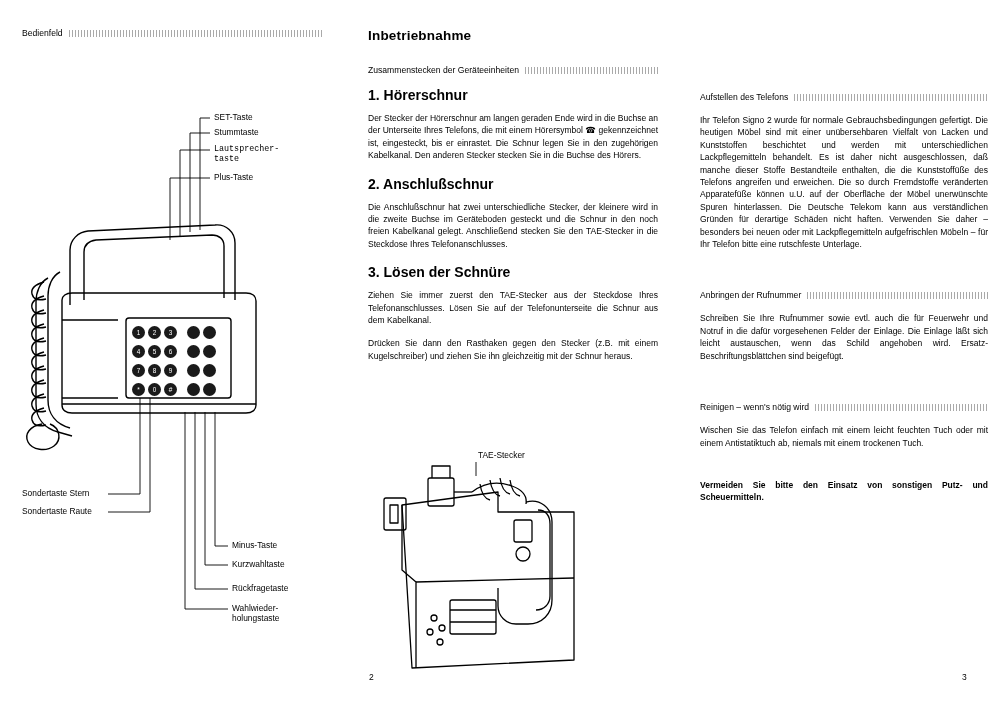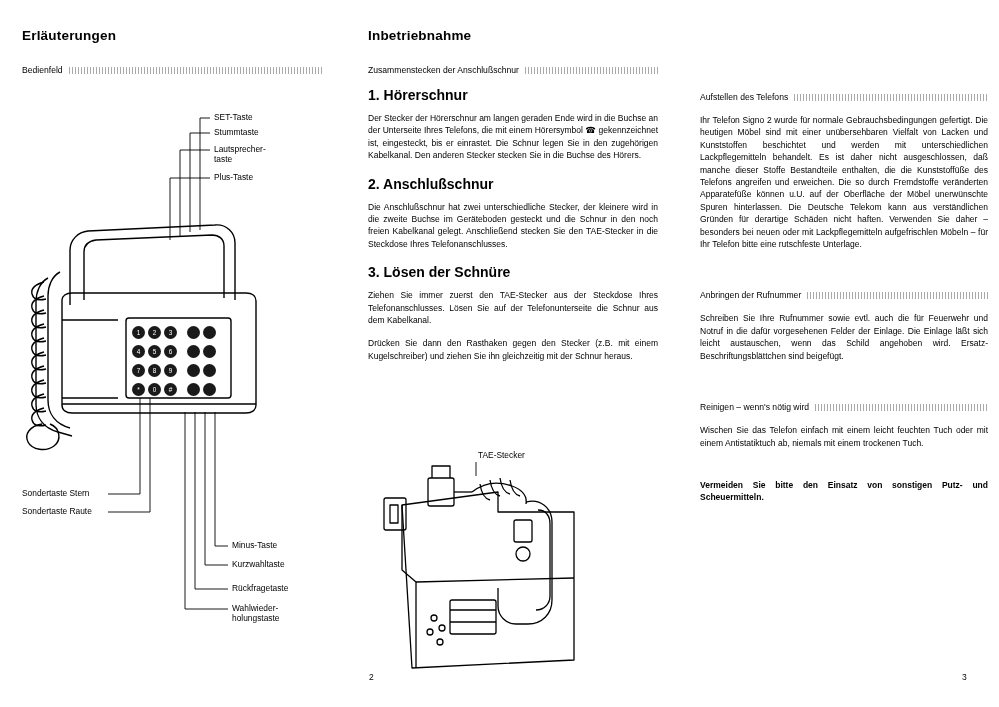--- a/index.html
+++ b/index.html
@@ -125,21 +125,20 @@
     font-family: "Liberation Sans", sans-serif;
   }
   .key.blank { color: transparent; }
 </style>
 </head>
 <body>
 
 <div class="page">
 
   <div class="col col-left">
-    <h1 class="col-title">Erläuterungen</h1>
     <div class="sec-head">
       <span class="lbl">Bedienfeld</span>
       <span class="rule"></span>
     </div>
   </div>
 
   <div class="diagram">
     <svg width="330" height="660" viewBox="0 0 330 660">
       <g fill="none" stroke="#000" stroke-width="1.4" stroke-linejoin="round">
 
@@ -200,37 +199,37 @@
 
       <div class="key" style="left:0px;  top:57px;">*</div>
       <div class="key" style="left:16px; top:57px;">0</div>
       <div class="key" style="left:32px; top:57px;">#</div>
       <div class="key blank" style="left:55px; top:57px;"></div>
       <div class="key blank" style="left:71px; top:57px;"></div>
     </div>
 
     <div class="label" style="left:214px; top:112px;">SET-Taste</div>
     <div class="label" style="left:214px; top:127px;">Stummtaste</div>
-    <div class="label" style="left:214px; top:144px; white-space:pre;">Lautsprecher-
+    <div class="label" style="left:214px; top:144px; white-space:pre;font-family:Liberation Mono, monospace;">Lautsprecher-
 taste</div>
     <div class="label" style="left:214px; top:172px;">Plus-Taste</div>
     <div class="label" style="left:22px;  top:488px;">Sondertaste Stern</div>
     <div class="label" style="left:22px;  top:506px;">Sondertaste Raute</div>
     <div class="label" style="left:232px; top:540px;">Minus-Taste</div>
     <div class="label" style="left:232px; top:559px;">Kurzwahltaste</div>
     <div class="label" style="left:232px; top:583px;">Rückfragetaste</div>
     <div class="label" style="left:232px; top:603px; white-space:pre;">Wahlwieder-
 holungstaste</div>
   </div>
 
   <div class="col col-mid">
     <h1 class="col-title">Inbetriebnahme</h1>
 
     <div class="sec-head">
-      <span class="lbl">Zusammenstecken der Anschlußschnur</span>
+      <span class="lbl">Zusammenstecken der Geräteeinheiten</span>
       <span class="rule"></span>
     </div>
 
 
     <div class="sub">1. Hörerschnur</div>
     <p class="body">Der Stecker der Hörerschnur am langen geraden Ende wird in die Buchse an der Unterseite Ihres Telefons, die mit einem Hörersymbol ☎ gekennzeichnet ist, eingesteckt, bis er einrastet. Die Schnur legen Sie in den zugehörigen Kabelkanal. Den anderen Stecker stecken Sie in die Buchse des Hörers.</p>
 
     <div class="sub spaced">2. Anschlußschnur</div>
     <p class="body">Die Anschlußschnur hat zwei unterschiedliche Stecker, der kleinere wird in die zweite Buchse im Geräteboden gesteckt und die Schnur in den noch freien Kabelkanal gelegt. Anschließend stecken Sie den TAE-Stecker in die Steckdose Ihres Telefonanschlusses.</p>
 

